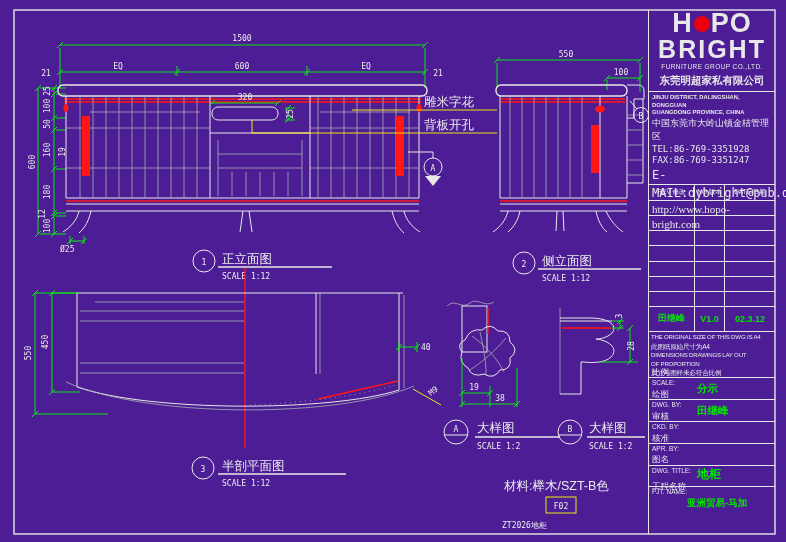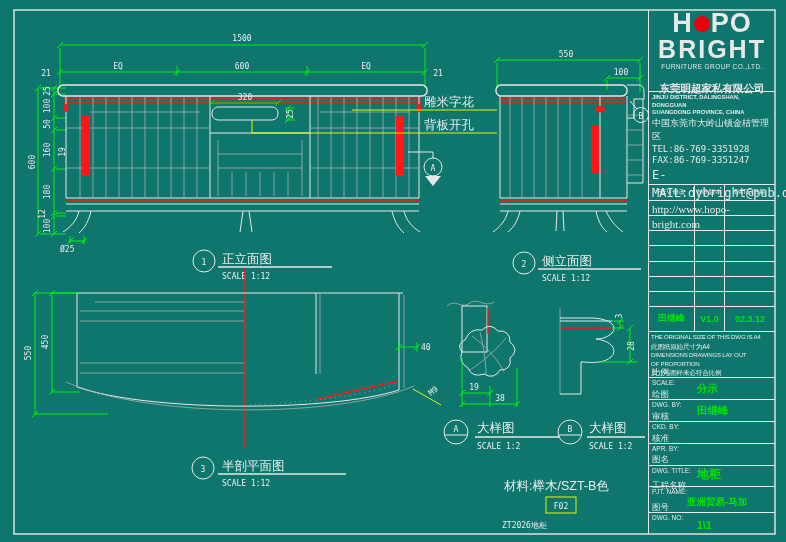--- a/index.html
+++ b/index.html
@@ -1,16 +1,16 @@
 <!DOCTYPE html>
 <html><head>
 <meta charset="utf-8">
 <style>
   html,body{margin:0;padding:0;background:#000;}
-  .sheet{position:relative;width:786px;height:542px;background:#0f766e;overflow:hidden;
+  .sheet{position:relative;width:786px;height:542px;background:#4c1d95;overflow:hidden;
          font-family:"Liberation Sans",sans-serif;color:#e8e8e8;}
   svg{position:absolute;left:0;top:0;}
   svg .lw{stroke:#e8e8e8;stroke-width:1;fill:none}
   svg .lw2{stroke:#e8e8e8;stroke-width:1.4;fill:none}
   svg .lg{stroke:#a9b0b0;stroke-width:.8;fill:none}
   svg .ld{stroke:#00ff00;stroke-width:.9;fill:none}
   svg .lr{stroke:#ff1616;stroke-width:1.4;fill:none}
   svg .ly{stroke:#ffff00;stroke-width:.9;fill:none}
   svg text.t{fill:#ececec;font-family:"DejaVu Sans Mono",monospace;font-size:8px}
   svg text.tc{fill:#ececec;font-family:"Liberation Sans",sans-serif;font-size:12.5px}
@@ -18,21 +18,21 @@
   svg .fillw{fill:#e8e8e8;stroke:none}
   
   .tb{position:absolute;left:648px;top:10px;width:127px;height:524px;box-sizing:border-box;
       border-left:1.2px solid #e8e8e8;display:flex;flex-direction:column;}
   .tb-sec{border-bottom:1px solid #e8e8e8;box-sizing:border-box;}
   .tb-logo{height:82px;text-align:center;padding-top:0;}
   .logo1{font-weight:bold;font-size:27px;line-height:27px;letter-spacing:1px;}
   .logo2{font-weight:bold;font-size:25px;line-height:24px;letter-spacing:2px;}
   .dot{display:inline-block;width:16px;height:16px;border-radius:50%;background:#e8000f;margin:0 1px;}
   .logo-sub{font-size:6.5px;letter-spacing:.4px;margin-top:2px;}
-  .logo-cn{font-size:10.5px;font-weight:bold;margin-top:12px;}
+  .logo-cn{font-size:10.5px;font-weight:bold;margin-top:4px;}
   .tb-addr{height:93px;padding:2px 3px;}
   .a-sm{font-size:5.8px;font-weight:bold;line-height:1.3;}
   .a-cn{font-size:9px;font-weight:normal;line-height:1.5;}
   .a-tel{font-size:9px;font-family:"DejaVu Sans Mono",monospace;line-height:1.25;}
   .a-em{font-size:12px;font-family:"DejaVu Sans Mono",monospace;line-height:1.5;}
   .a-url{font-size:11px;font-family:Liberation Serif, serif;line-height:1.4;}
   .tb-rev{height:147px;display:flex;flex-direction:column;}
   .rev-row{display:flex;flex:1;border-bottom:1px solid #e8e8e8;}
   .rev-row:last-child{border-bottom:none;}
   .rev-hd{flex:none;height:15px;}
@@ -338,20 +338,15 @@
   <div class="fr h21">
     <span class="fr-en">DWG. TITLE:</span>
     <span class="fr-cn">图名</span>
     <span class="fr-val big">地柜</span>
   </div>
   <div class="fr h26">
     <span class="fr-en">PJT. NAME:</span>
     <span class="fr-cn">工程名称</span>
     <span class="fr-val small">亚洲贸易-马加</span>
   </div>
-  <div class="fr h21">
-    <span class="fr-en">DWG. NO:</span>
-    <span class="fr-cn">图号</span>
-    <span class="fr-val">1\1</span>
-  </div>
 
 </div>
 </div>
 
 </body></html>

